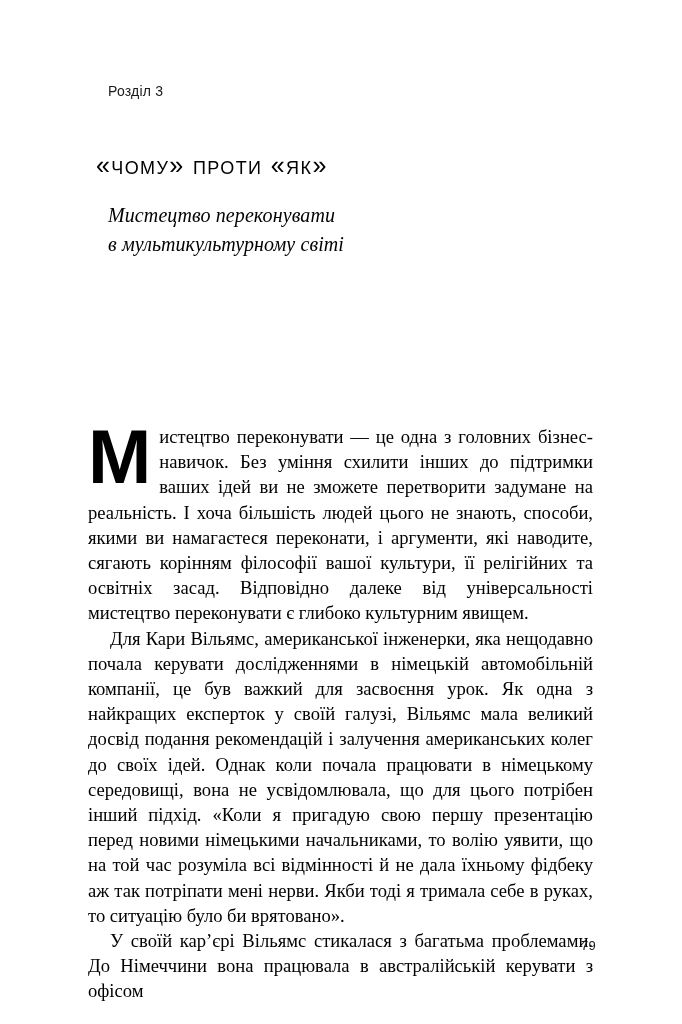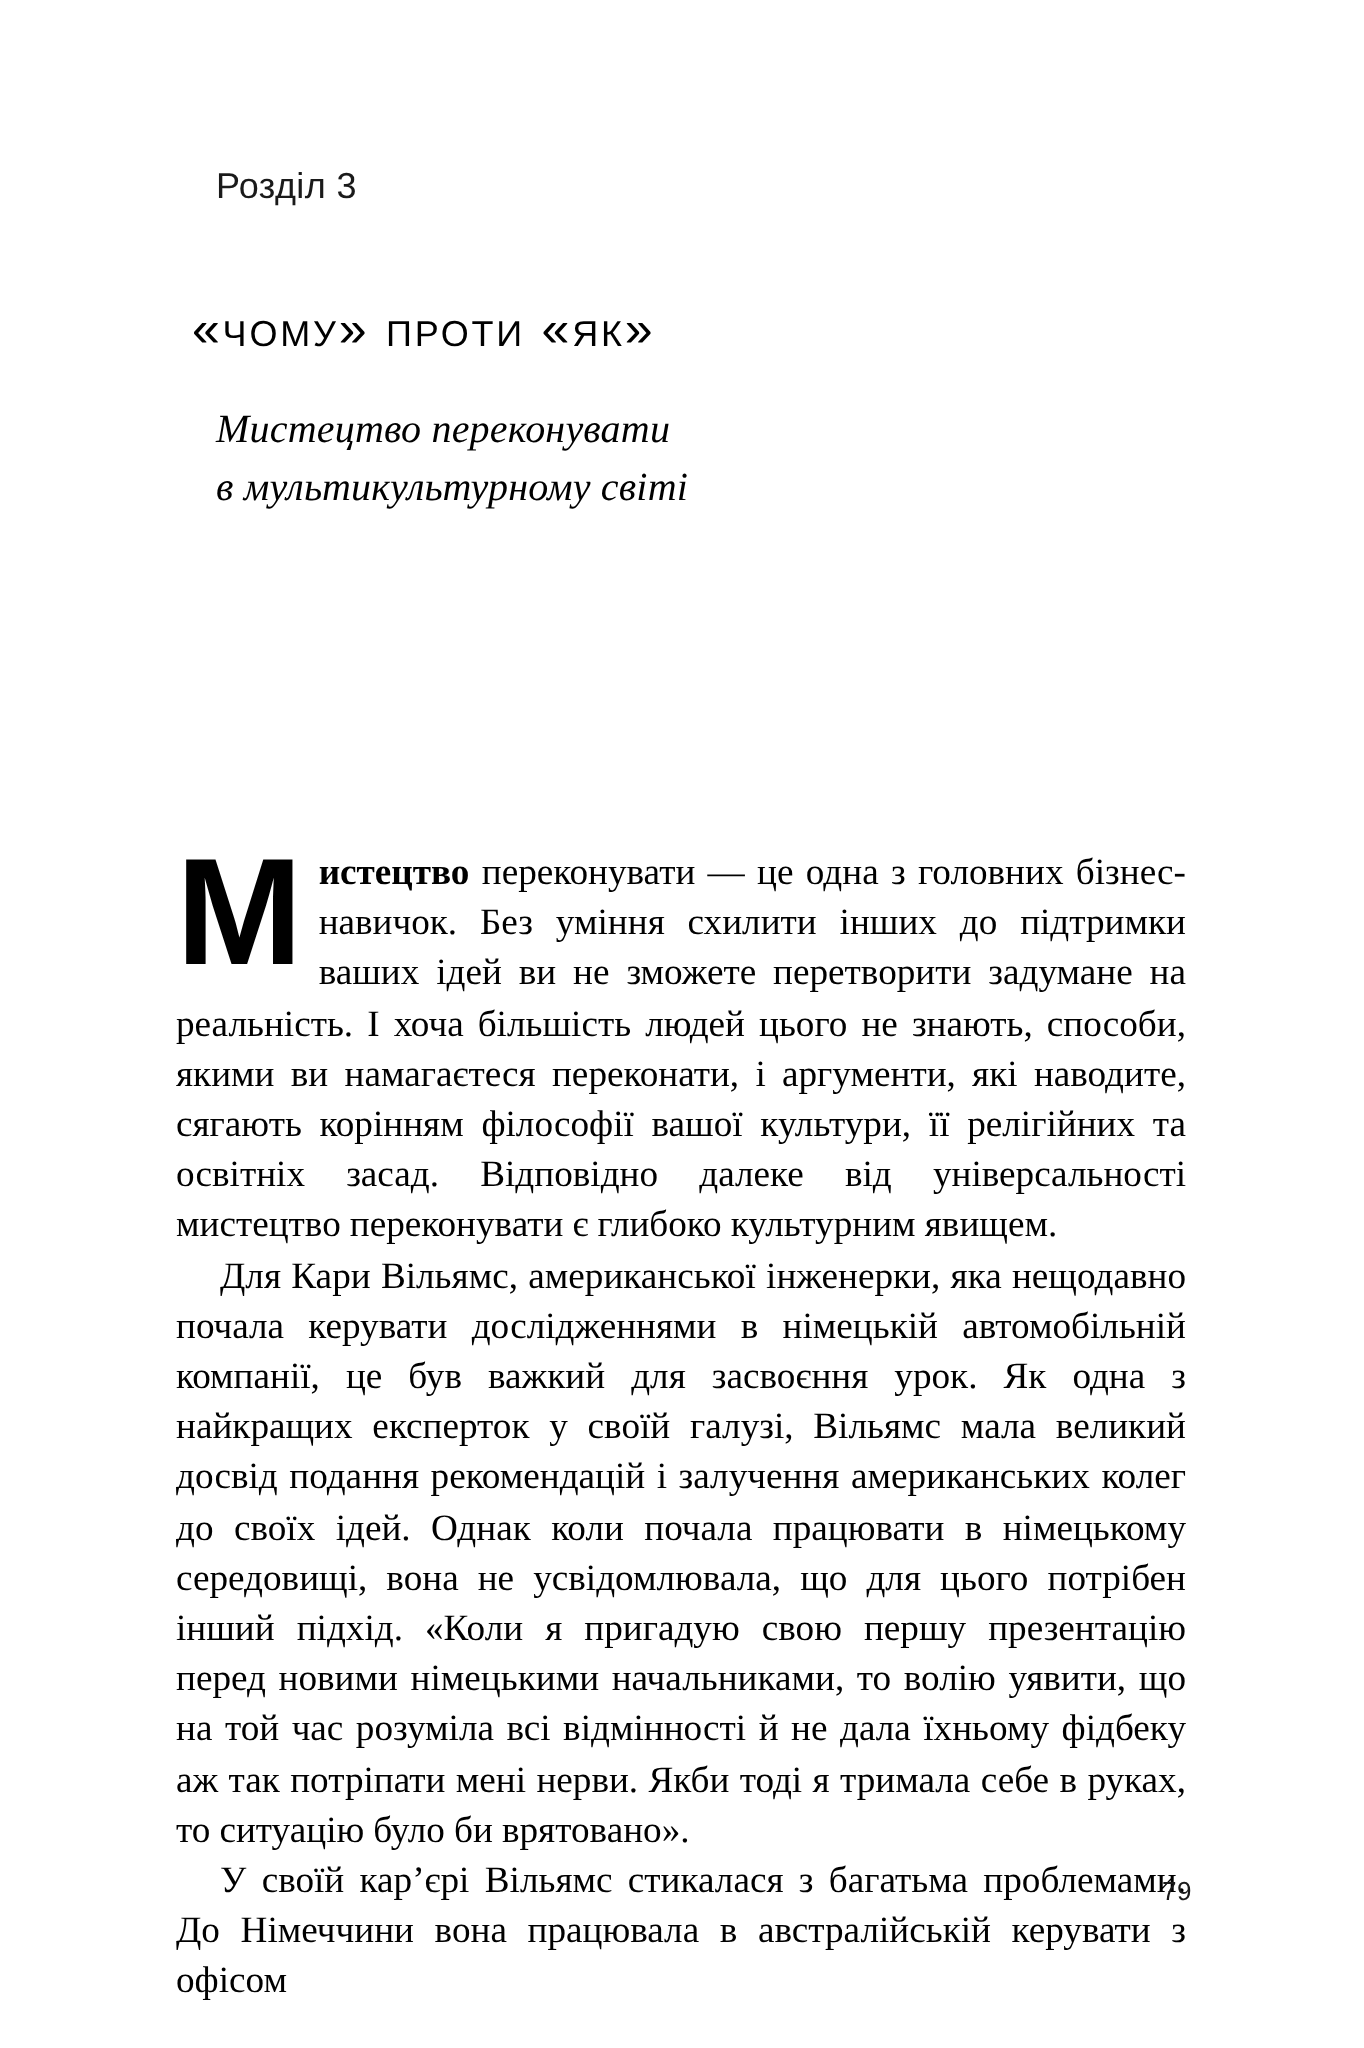--- a/index.html
+++ b/index.html
@@ -21,21 +21,21 @@
     position: absolute;
     inset: 0;
   }
 
   
   .chapter-label {
     position: absolute;
     left: 108px;
     top: 83px;
     font-family: "Liberation Sans", "DejaVu Sans", sans-serif;
-    font-size: 18px;
+    font-size: 14px;
     font-weight: 400;
     letter-spacing: 0.2px;
     color: #1a1a1a;
     line-height: 1.2;
   }
 
   
   .chapter-title {
     position: absolute;
     left: 96px;
@@ -93,21 +93,21 @@
     float: left;
     font-family: "Liberation Sans", "DejaVu Sans", sans-serif;
     font-weight: 700;
     font-size: 76px;
     line-height: 60px;
     margin: 3px 8px 0 0;
     color: #000000;
   }
 
   .lead-bold {
-    font-weight: 700;
+    font-weight: 400;
     margin-top: 16px;
   }
 
   
   .page-number {
     position: absolute;
     right: 86px;
     top: 938px;
     font-family: "Liberation Sans", "DejaVu Sans", sans-serif;
     font-size: 13px;

